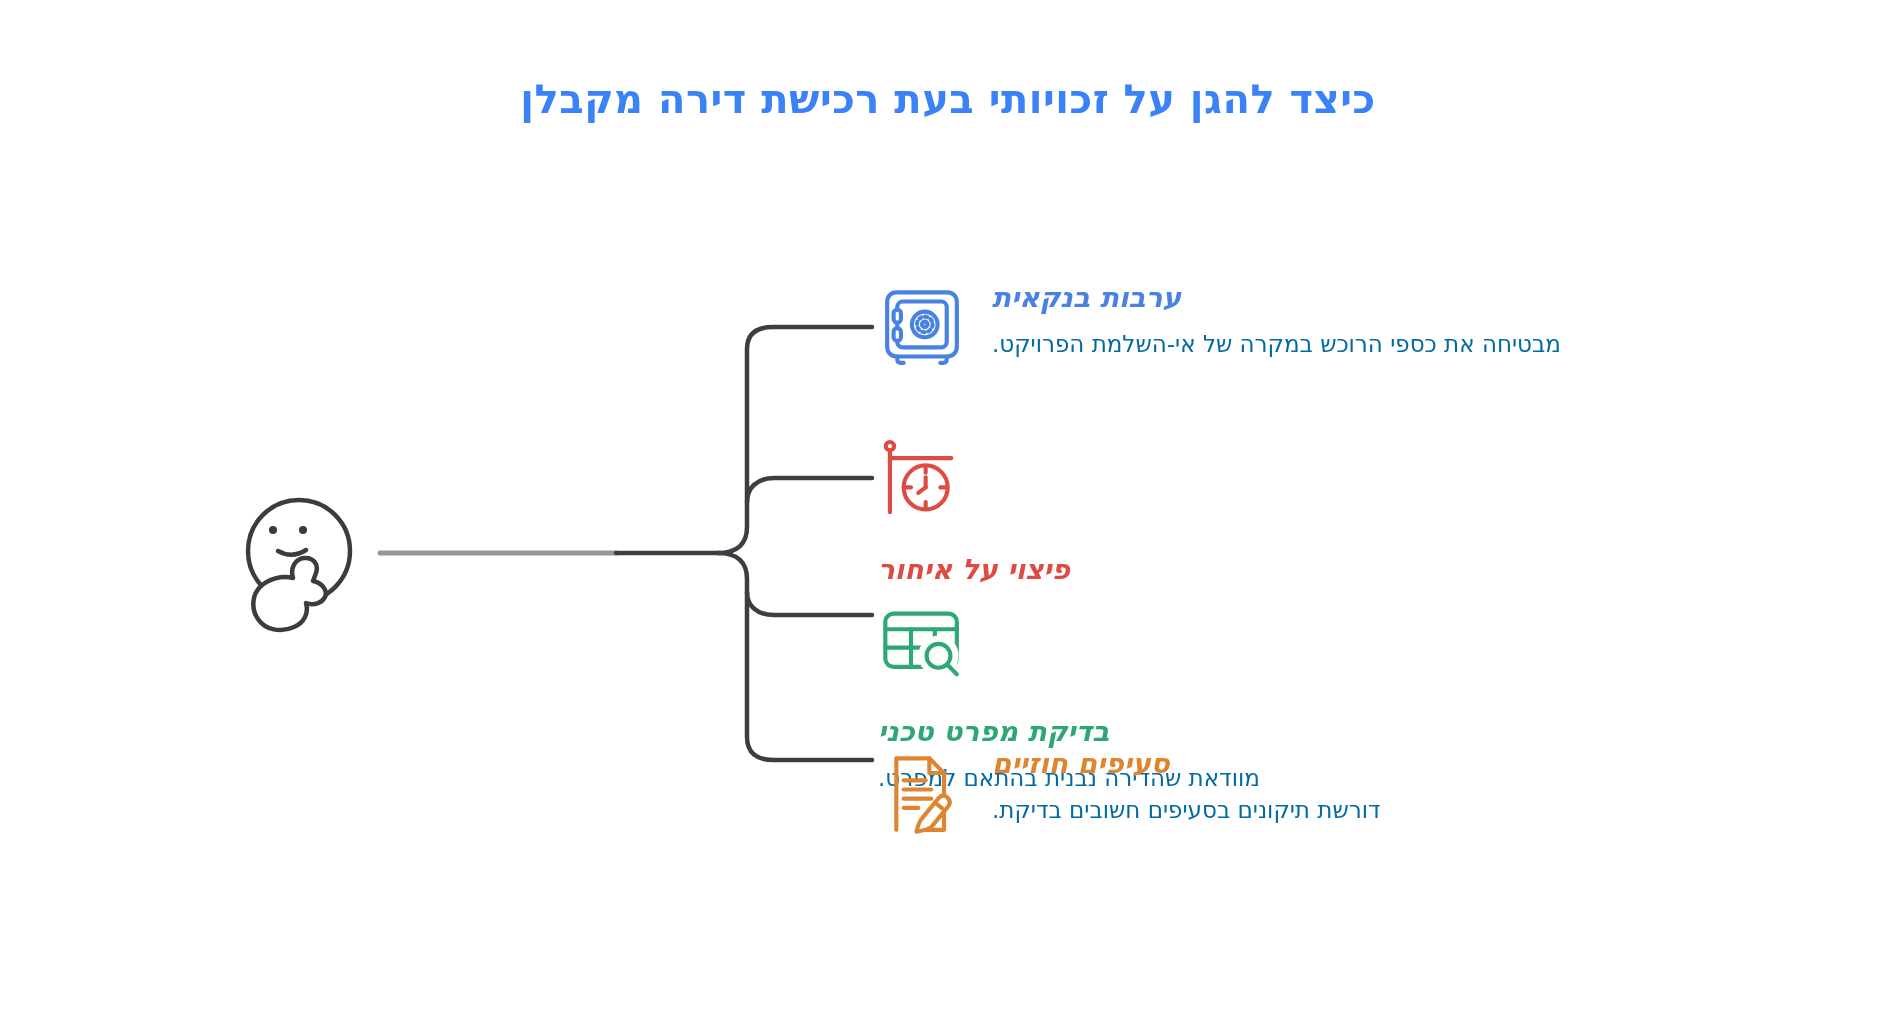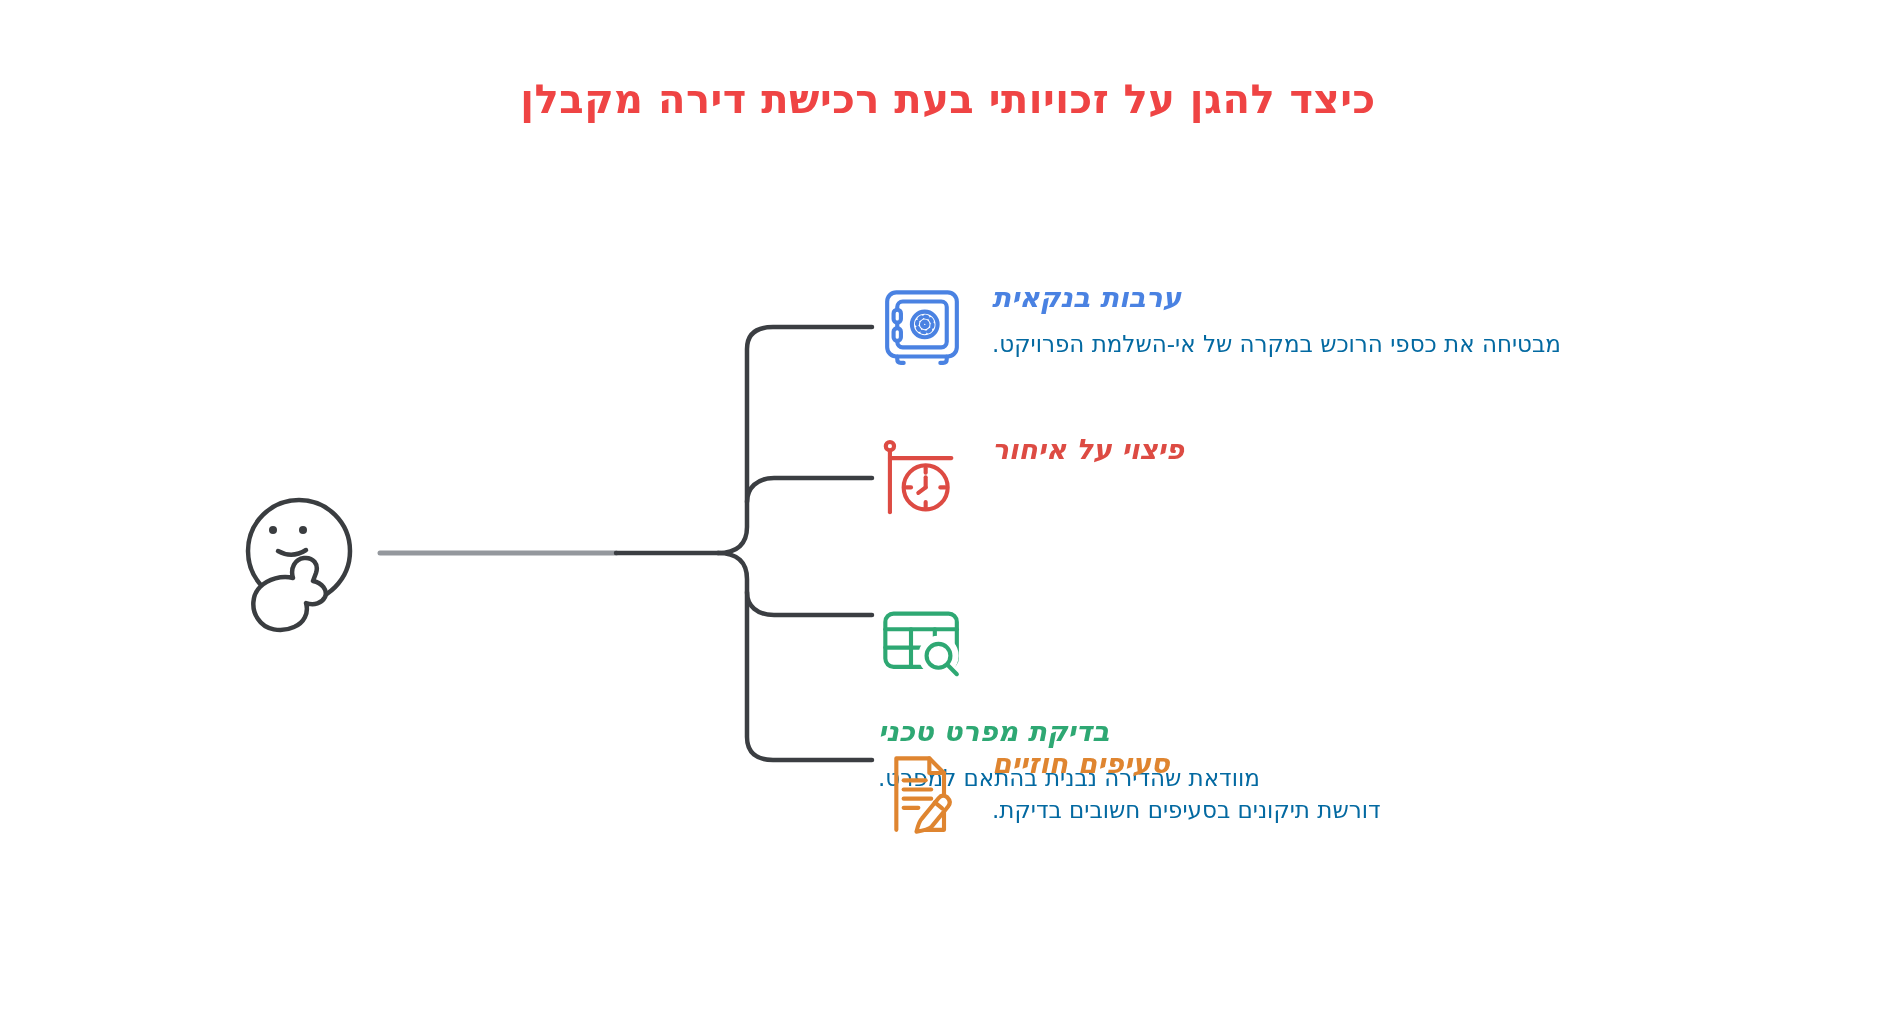--- a/index.html
+++ b/index.html
@@ -2,21 +2,21 @@
 <html lang="he"><head>
 <meta charset="utf-8">
 <style>
   html,body{margin:0;padding:0;background:#ffffff;}
   .canvas{
     position:relative;width:1896px;height:1020px;background:#ffffff;overflow:hidden;
     font-family:"DejaVu Sans","Liberation Sans",sans-serif;
   }
   .title{
     position:absolute;top:76px;left:0;width:100%;
-    text-align:center;font-size:40px;font-weight:700;color:#ef4444;
+    text-align:center;font-size:40px;font-weight:700;color:#3b82f6;
     direction:rtl;letter-spacing:.5px;
   }
   .connectors{position:absolute;left:0;top:0;pointer-events:none;}
   .branch-row{position:absolute;left:878px;display:flex;gap:26px;align-items:flex-start;}
   .branch-row .branch-icon{width:88px;height:94px;flex:none;margin-top:0;}
   .branch-icon svg{display:block;width:88px;height:94px;}
   .branch-text{max-width:800px;}
   .branch-heading{
     font-size:28px;font-weight:700;line-height:1.15;
     direction:rtl;text-align:left;white-space:nowrap;font-style:italic;
@@ -79,21 +79,21 @@
         <path d="M 21 78 v 3 q 0 4 4 4 h 3"></path>
         <path d="M 75 78 v 3 q 0 4 -4 4 h -3"></path>
       </svg>
     </div>
     <div class="branch-text">
       <div class="branch-heading">ערבות בנקאית</div>
       <div class="branch-desc">מבטיחה את כספי הרוכש במקרה של אי-השלמת הפרויקט.</div>
     </div>
   </div>
 
-  <div class="branch-row row-2" style="color: rgb(221, 75, 67);">
+  <div class="branch-row row-2" style="color: rgb(221, 75, 67); flex-direction: column;">
     <div class="branch-icon">
       <svg viewBox="0 0 96 96" fill="none" stroke="currentColor" stroke-width="4.5" stroke-linecap="round" stroke-linejoin="round">
         <circle cx="13" cy="10" r="4.5"></circle>
         <path d="M 13 15 L 13 82"></path>
         <path d="M 13 23 L 80 23"></path>
         <circle cx="52" cy="55" r="24"></circle>
         <path d="M 52 34 L 52 39"></path>
         <path d="M 73 55 L 68 55"></path>
         <path d="M 52 76 L 52 71"></path>
         <path d="M 31 55 L 36 55"></path>

